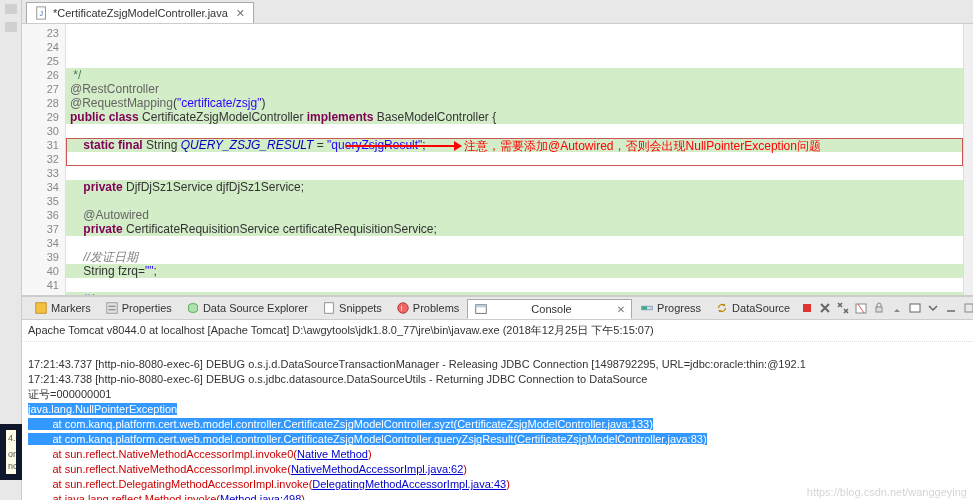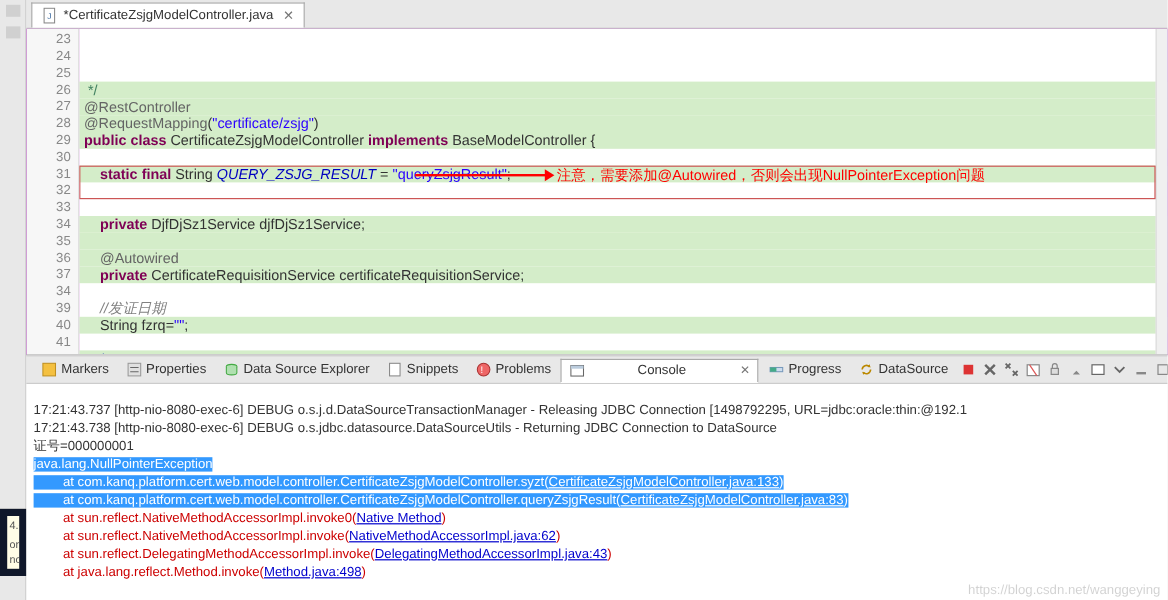--- a/index.html
+++ b/index.html
@@ -217,20 +217,21 @@
         </span>
       <span class="act">
           <svg viewBox="0 0 14 14">
             <rect x="3" y="3" width="8" height="8" fill="none" stroke="#888"></rect>
           </svg>
         </span>
     </div>
   </div>
 
   <div class="console">
+    <div class="console-head">Apache Tomcat v8044.0  at localhost [Apache Tomcat] D:\awgytools\jdk1.8.0_77\jre\bin\javaw.exe (2018年12月25日 下午5:15:07)</div>
     <div class="console-body">
 <span>17:21:43.737 [http-nio-8080-exec-6] DEBUG o.s.j.d.DataSourceTransactionManager - Releasing JDBC Connection [1498792295, URL=jdbc:oracle:thin:@192.1</span>
 <span>17:21:43.738 [http-nio-8080-exec-6] DEBUG o.s.jdbc.datasource.DataSourceUtils - Returning JDBC Connection to DataSource</span>
 <span class="cn-small">证号=000000001</span>
 <span class="sel-blue">java.lang.NullPointerException</span>
 <span class="sel-blue"><span>        at com.kanq.platform.cert.web.model.controller.CertificateZsjgModelController.syzt(</span><span style="text-decoration:underline;">CertificateZsjgModelController.java:133</span><span>)</span></span>
 <span class="sel-blue"><span>        at com.kanq.platform.cert.web.model.controller.CertificateZsjgModelController.queryZsjgResult(</span><span style="text-decoration:underline;">CertificateZsjgModelController.java:83</span><span>)</span></span>
 <span class="red-txt"><span>        at sun.reflect.NativeMethodAccessorImpl.invoke0(</span><span class="link-u">Native Method</span><span>)</span></span>
 <span class="red-txt"><span>        at sun.reflect.NativeMethodAccessorImpl.invoke(</span><span class="link-u">NativeMethodAccessorImpl.java:62</span><span>)</span></span>
 <span class="red-txt"><span>        at sun.reflect.DelegatingMethodAccessorImpl.invoke(</span><span class="link-u">DelegatingMethodAccessorImpl.java:43</span><span>)</span></span>

